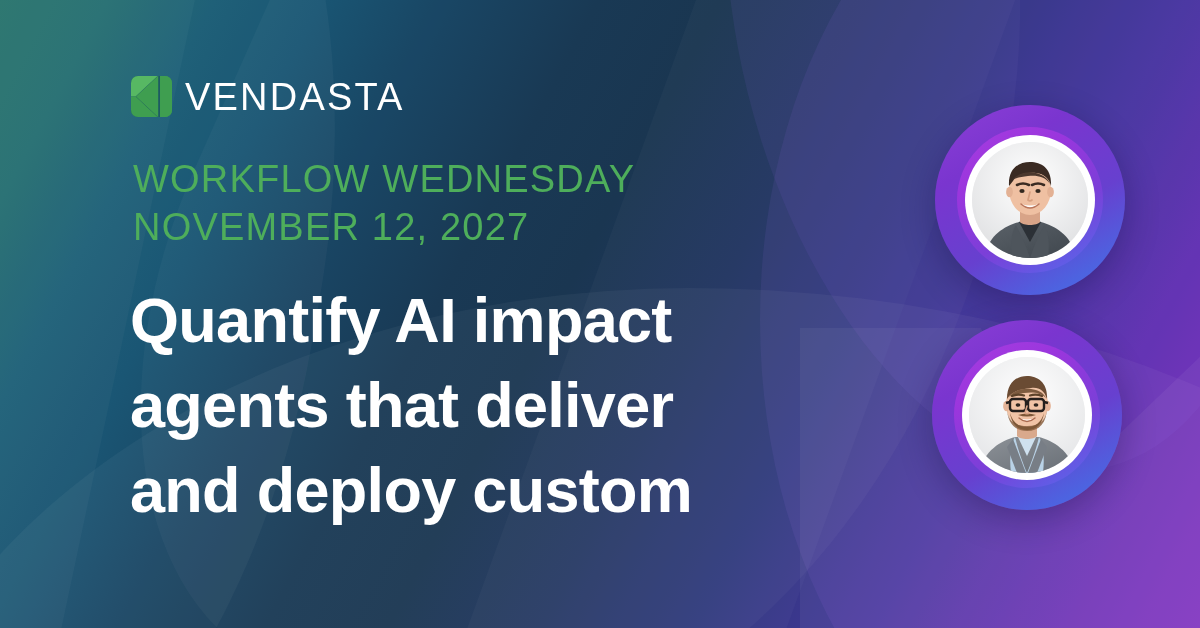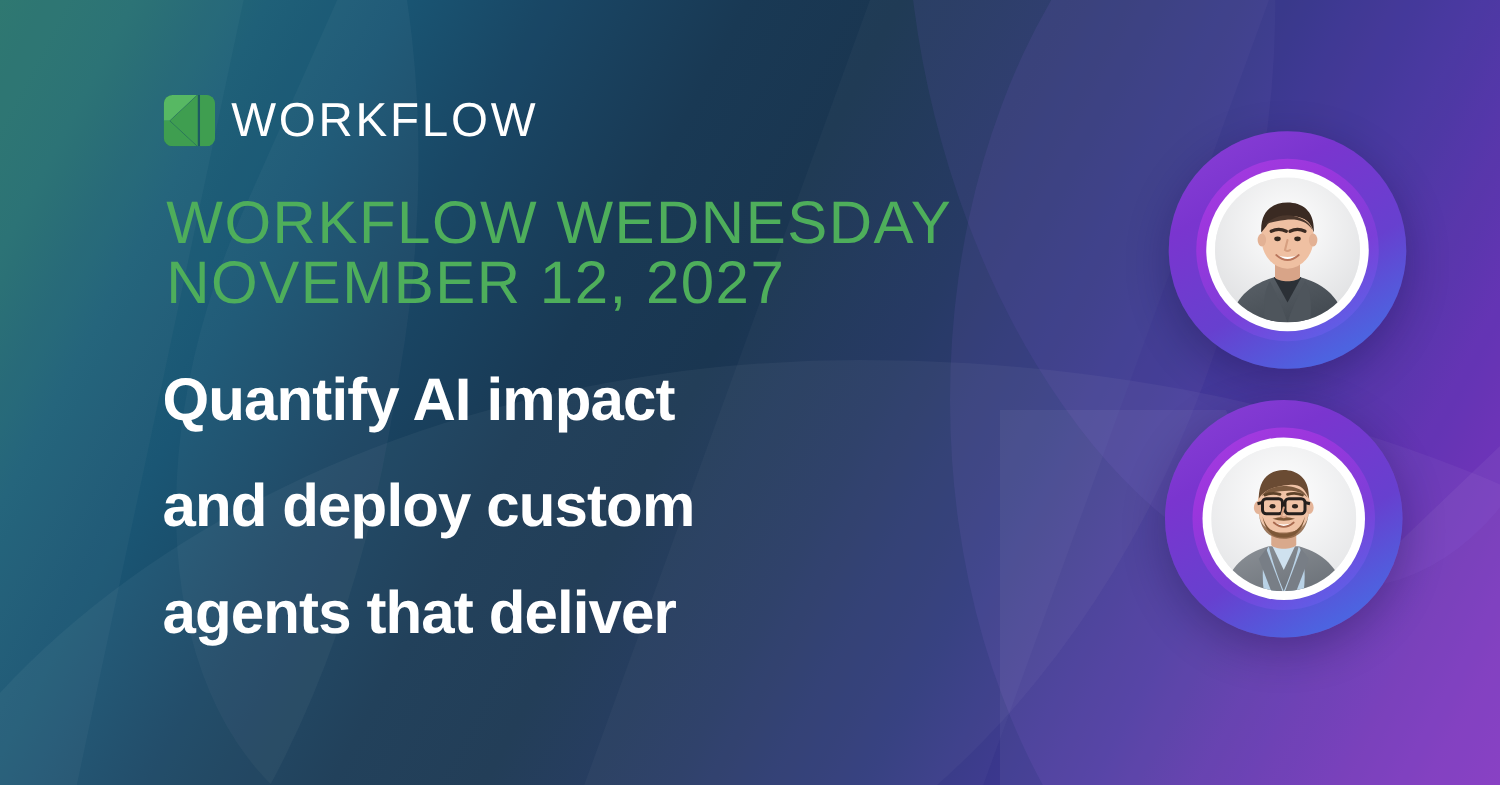--- a/index.html
+++ b/index.html
@@ -111,34 +111,34 @@
     letter-spacing:2.2px;
     font-weight:400;
     line-height:1;
     white-space:nowrap;
   }
 
   
   .eyebrow{
     position:absolute; left:133px; top:155px;
     color:#4eae5b;
-    font-size:48px;
+    font-size:38px;
     line-height:48px;
     letter-spacing:1.2px;
     font-weight:400;
     white-space:nowrap;
   }
   .eyebrow .line2{ display:block; }
 
   
   .headline{
     position:absolute; left:130px; top:278px;
     width:740px;
     color:#ffffff;
-    font-size:48px;
+    font-size:63px;
     line-height:85px;
     font-weight:700;
     letter-spacing:-.7px;
   }
   .headline span{ display:block; white-space:nowrap; }
 
   
   .avatar{
     position:absolute;
     width:190px; height:190px;
@@ -204,32 +204,32 @@
             <polygon points="0,0 41,0 41,41 0,41" fill="#3f9e50"></polygon>
             <polygon points="0,0 26,0 4,20 26,41 0,41" fill="#1e4f5e" opacity="0"></polygon>
             <polygon points="0,0 27,0 5,20.5 27,41 0,41" fill="#1d5b62"></polygon>
             <polygon points="29.5,0 41,0 41,41 29.5,41" fill="#3f9e50"></polygon>
             <polygon points="27.2,0 29.0,0 29.0,41 27.2,41" fill="#1d5b62"></polygon>
             <polygon points="0,0 26.6,0 4.6,20.5 0,20.5" fill="#57b863"></polygon>
             <polygon points="0,20.6 4.6,20.6 26.6,41 0,41" fill="#3f9e50"></polygon>
           </g>
         </svg>
       </div>
-      <div class="logo-word">WORKFLOW</div>
+      <div class="logo-word">VENDASTA</div>
     </div>
 
     <div class="eyebrow">
       <span class="line1">WORKFLOW WEDNESDAY</span>
       <span class="line2">NOVEMBER 12, 2027</span>
     </div>
 
     <h1 class="headline">
       <span>Quantify AI impact</span>
+      <span>agents that deliver</span>
       <span>and deploy custom</span>
-      <span>agents that deliver</span>
     </h1>
 
     <div class="avatar" id="avatar-1">
       <div class="ring-outer"></div>
       <div class="ring-inner"></div>
       <div class="ring-white"></div>
       <div class="photo">
         <svg viewBox="0 0 116 116" aria-hidden="true">
           <defs>
             <radialGradient id="bg1" cx="50%" cy="35%" r="75%">

